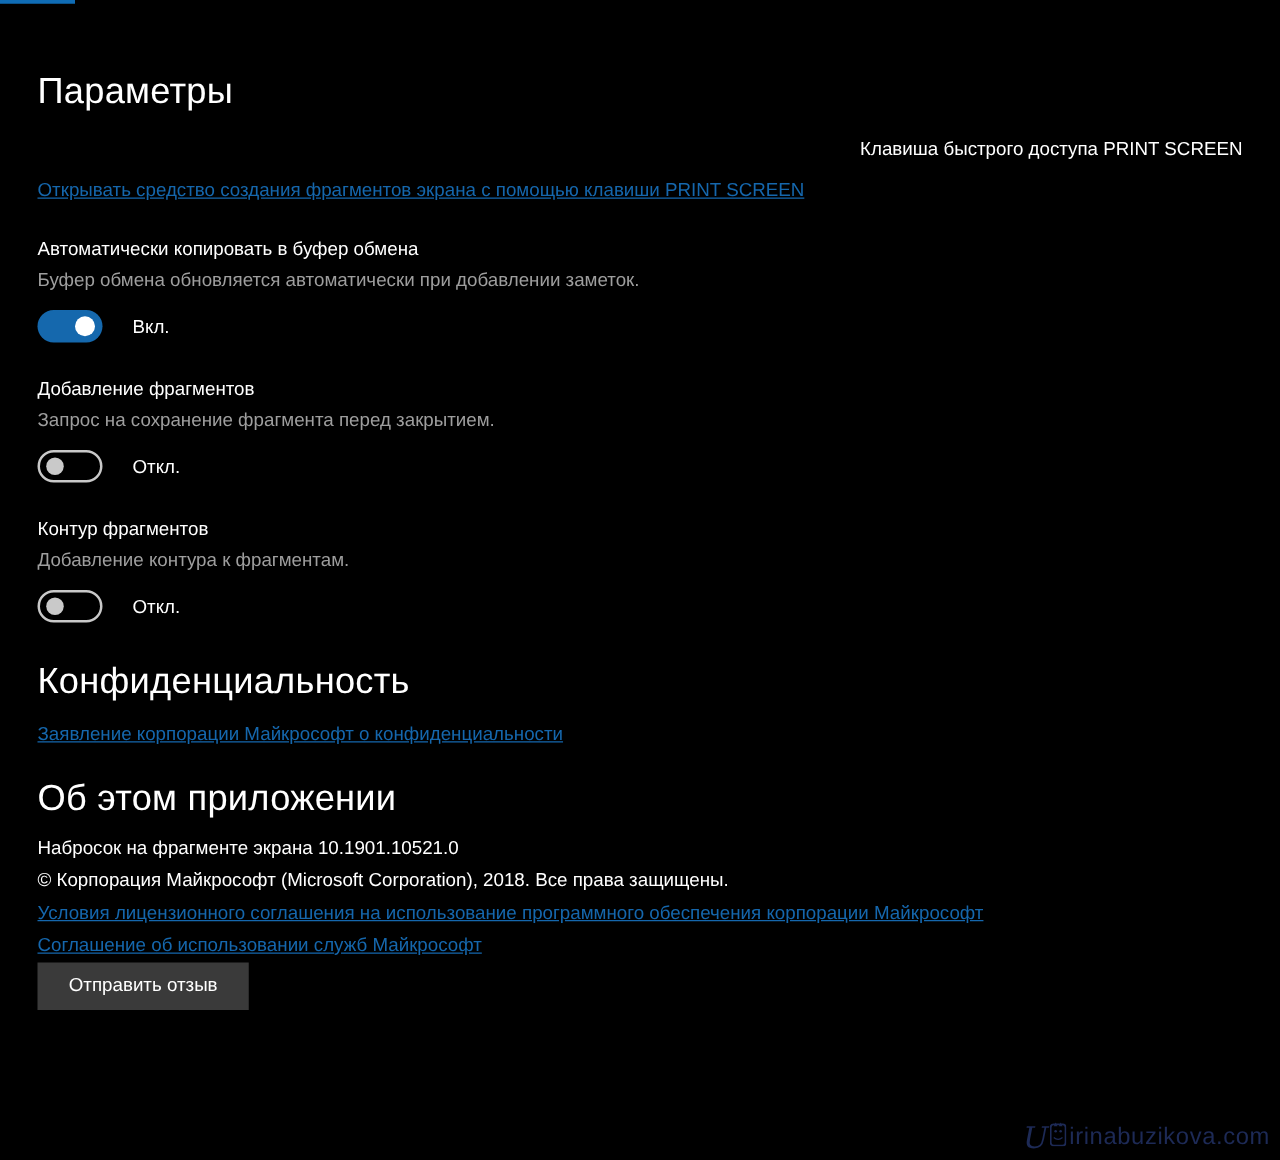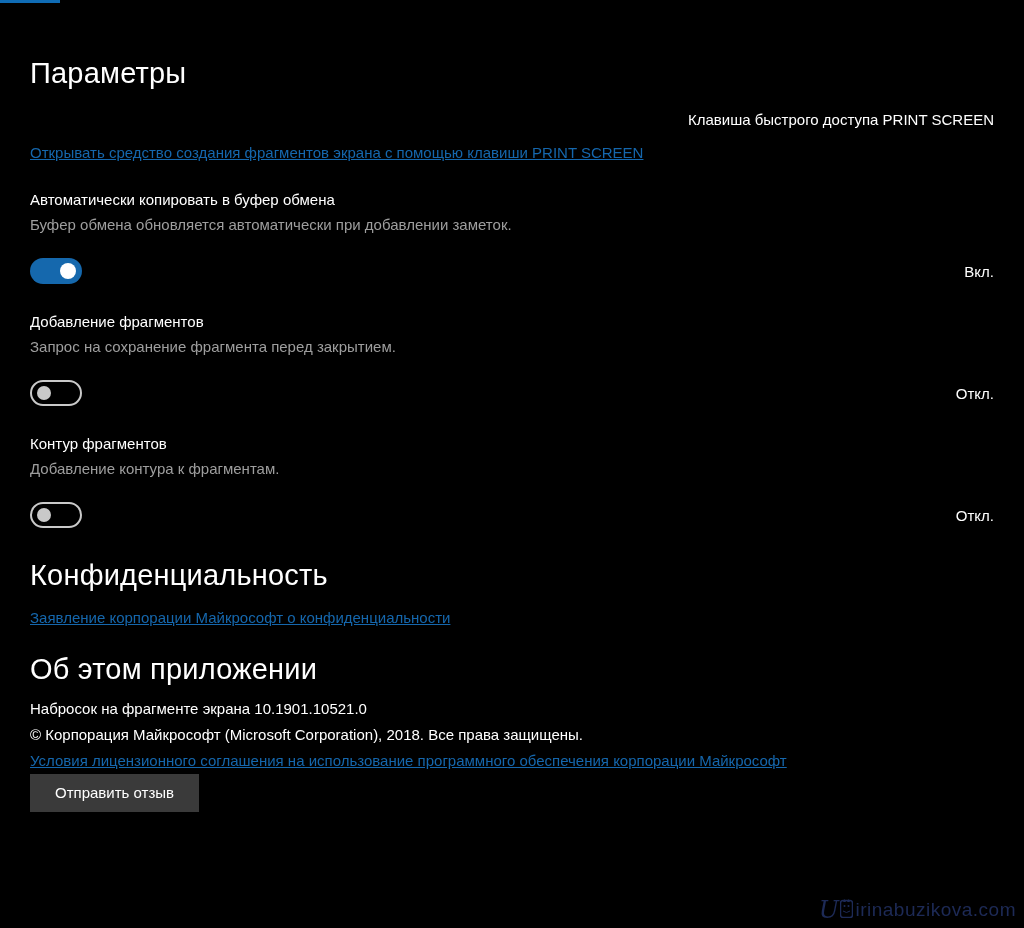--- a/index.html
+++ b/index.html
@@ -33,22 +33,22 @@
     display:inline-block;
     font-size:15px; line-height:20px;
     color:#1567ad; text-decoration:underline;
     cursor:pointer;
   }
   .mt20 { margin-top:20px;text-align:right; }
   .mt13 { margin-top:13px; }
   .mt27 { margin-top:27px; }
   .mt28 { margin-top:28px; }
   .toggle-row {
-    margin-top:23px;
-    display:flex; align-items:center;justify-content:space-between;
+    margin-top:13px;
+    display:flex; align-items:center;
   }
   .toggle {
     width:52px; height:26px; border-radius:13px;
     position:relative; display:inline-block; cursor:pointer;
     flex:0 0 auto;
   }
   .toggle.on { background:#1568ad; }
   .toggle.on .knob {
     position:absolute; right:6px; top:5px;
     width:16px; height:16px; border-radius:50%; background:#ffffff;
@@ -134,20 +134,21 @@
   </div>
 
   <h2 class="section-title-privacy">Конфиденциальность</h2>
   <a class="link privacy-link" href="#">Заявление корпорации Майкрософт о конфиденциальности</a>
 
   <h2 class="section-title-about">Об этом приложении</h2>
   <div class="about-lines">
     <div class="about-line">Набросок на фрагменте экрана 10.1901.10521.0</div>
     <div class="about-line">© Корпорация Майкрософт (Microsoft Corporation), 2018. Все права защищены.</div>
     <div class="about-line"><a class="link" href="#">Условия лицензионного соглашения на использование программного обеспечения корпорации Майкрософт</a></div>
+    <div class="about-line"><a class="link" href="#">Соглашение об использовании служб Майкрософт</a></div>
   </div>
 
   <button class="feedback-button">Отправить отзыв</button>
 
 </div>
 
 <div class="watermark">
   <span class="wm-script">U</span>
   <span class="wm-badge">
     <svg width="13" height="20" viewBox="0 0 13 20">

